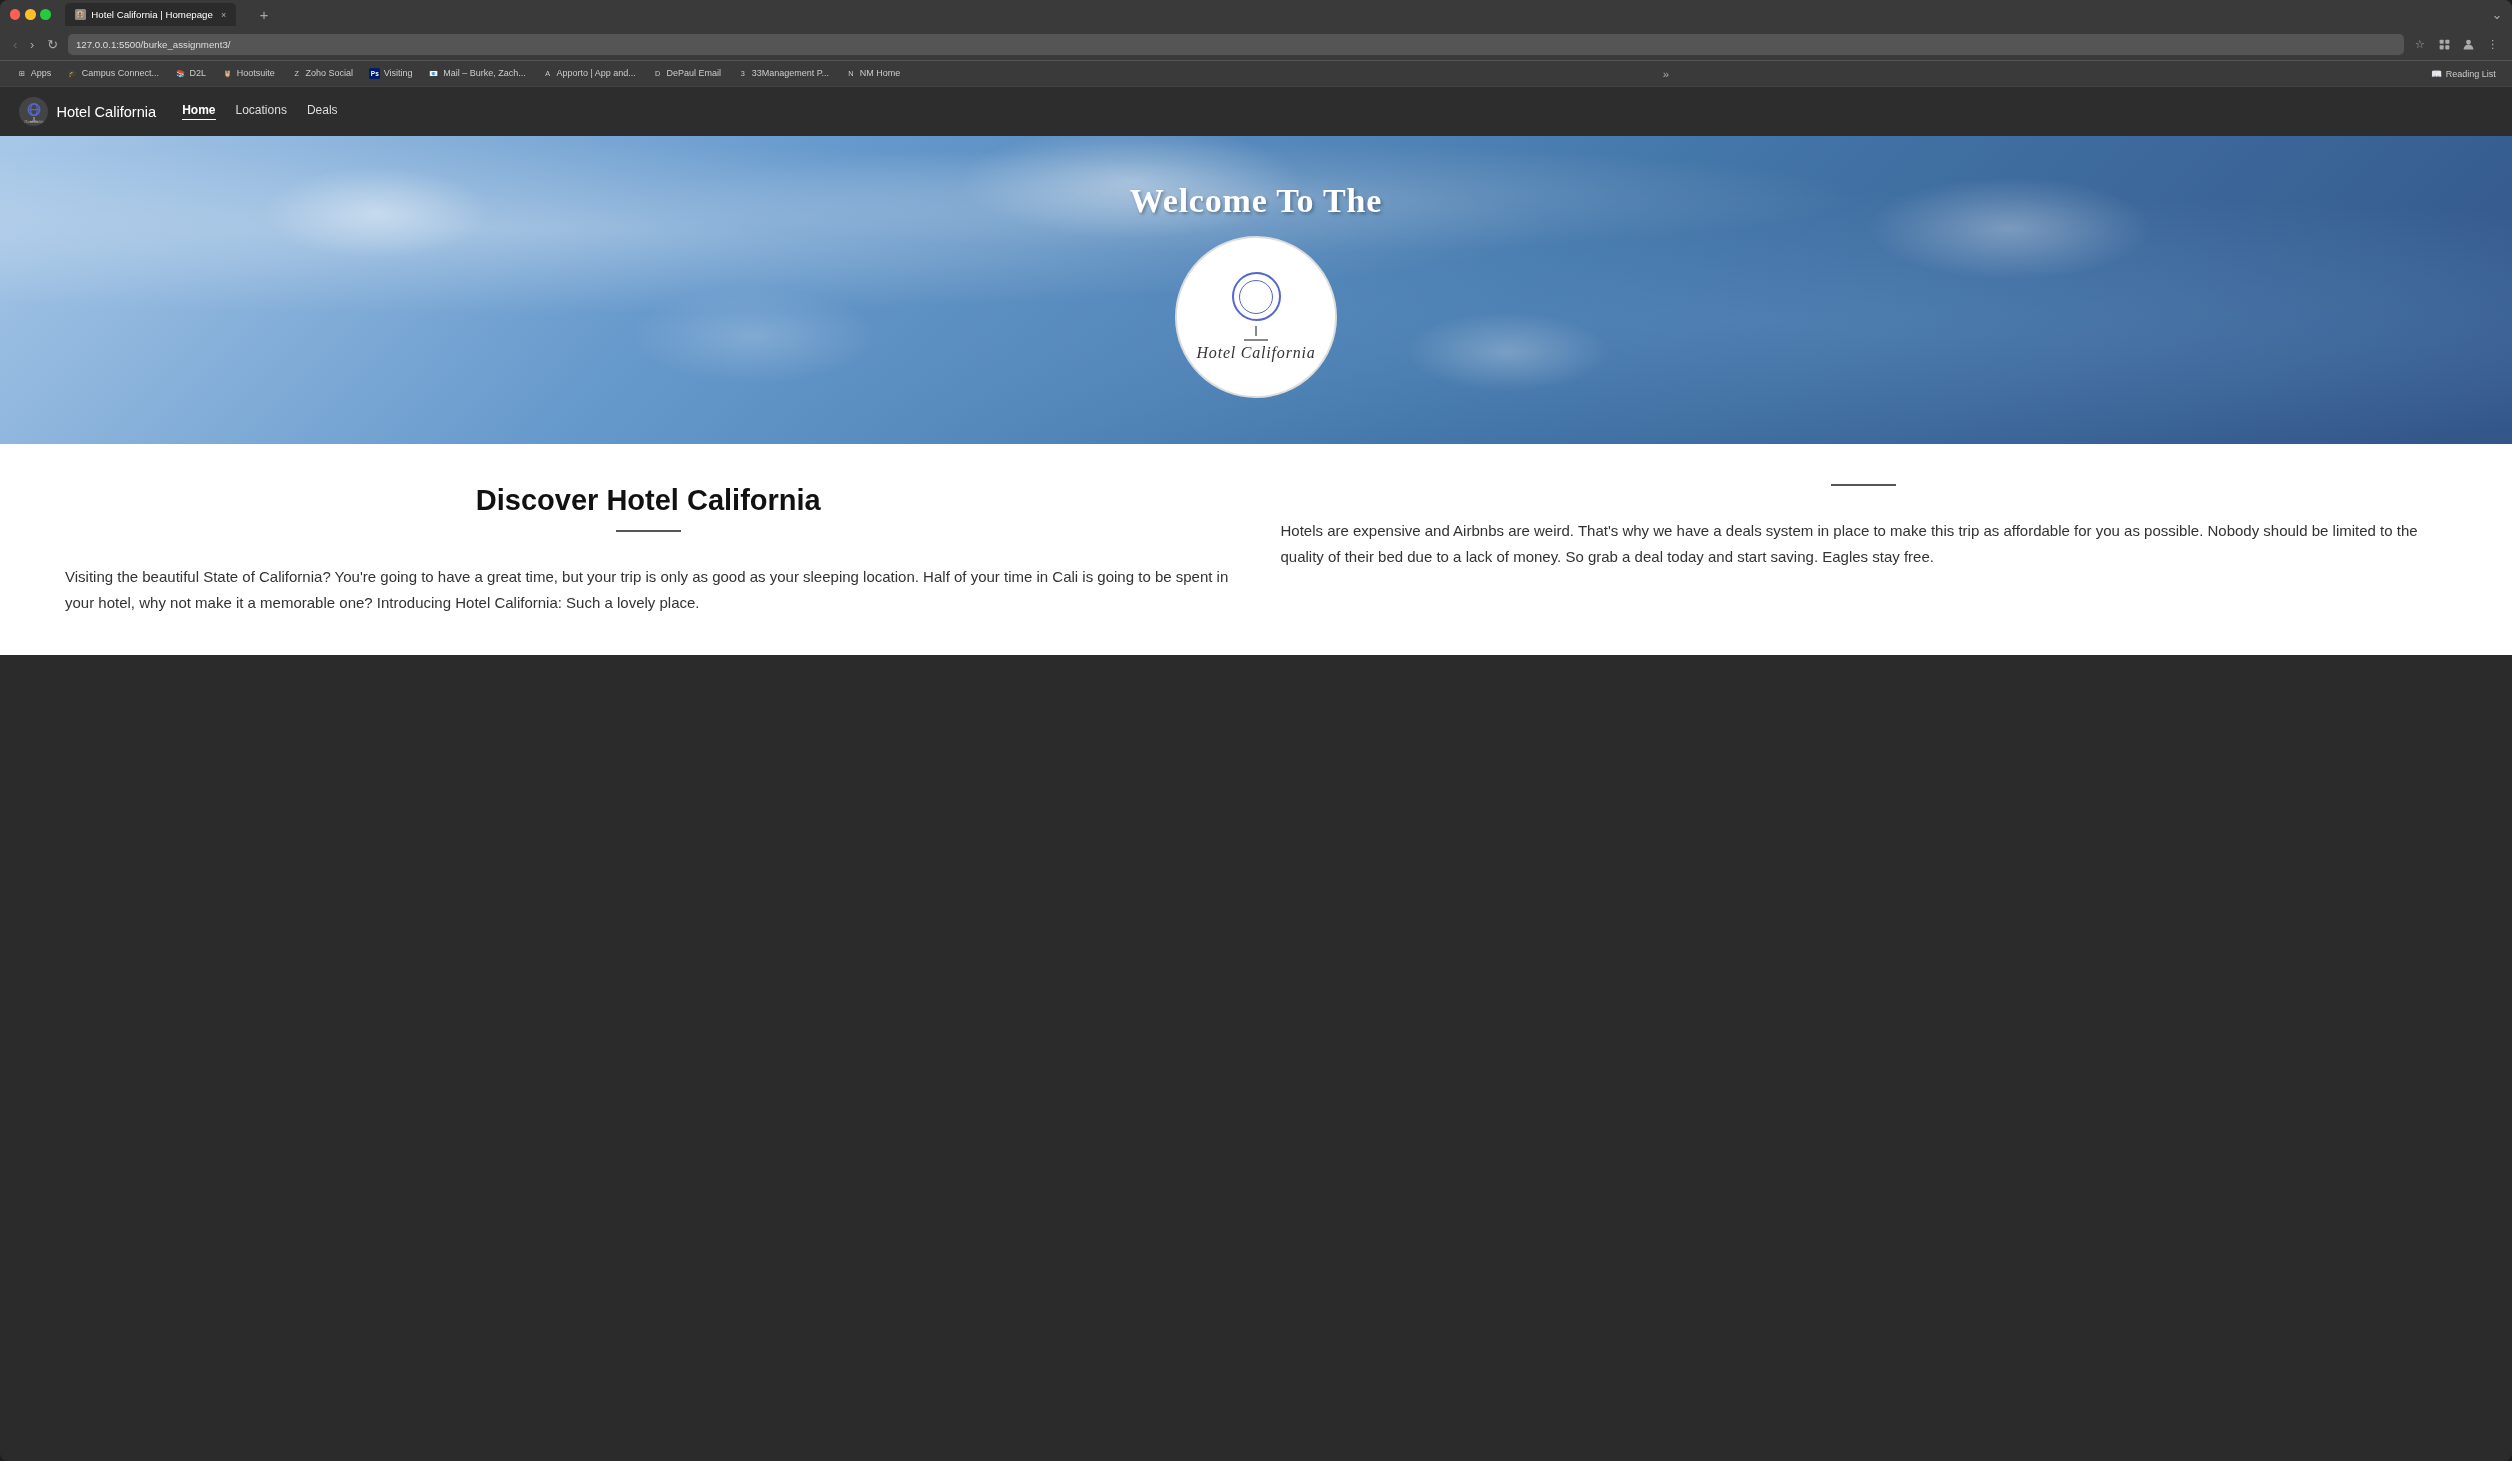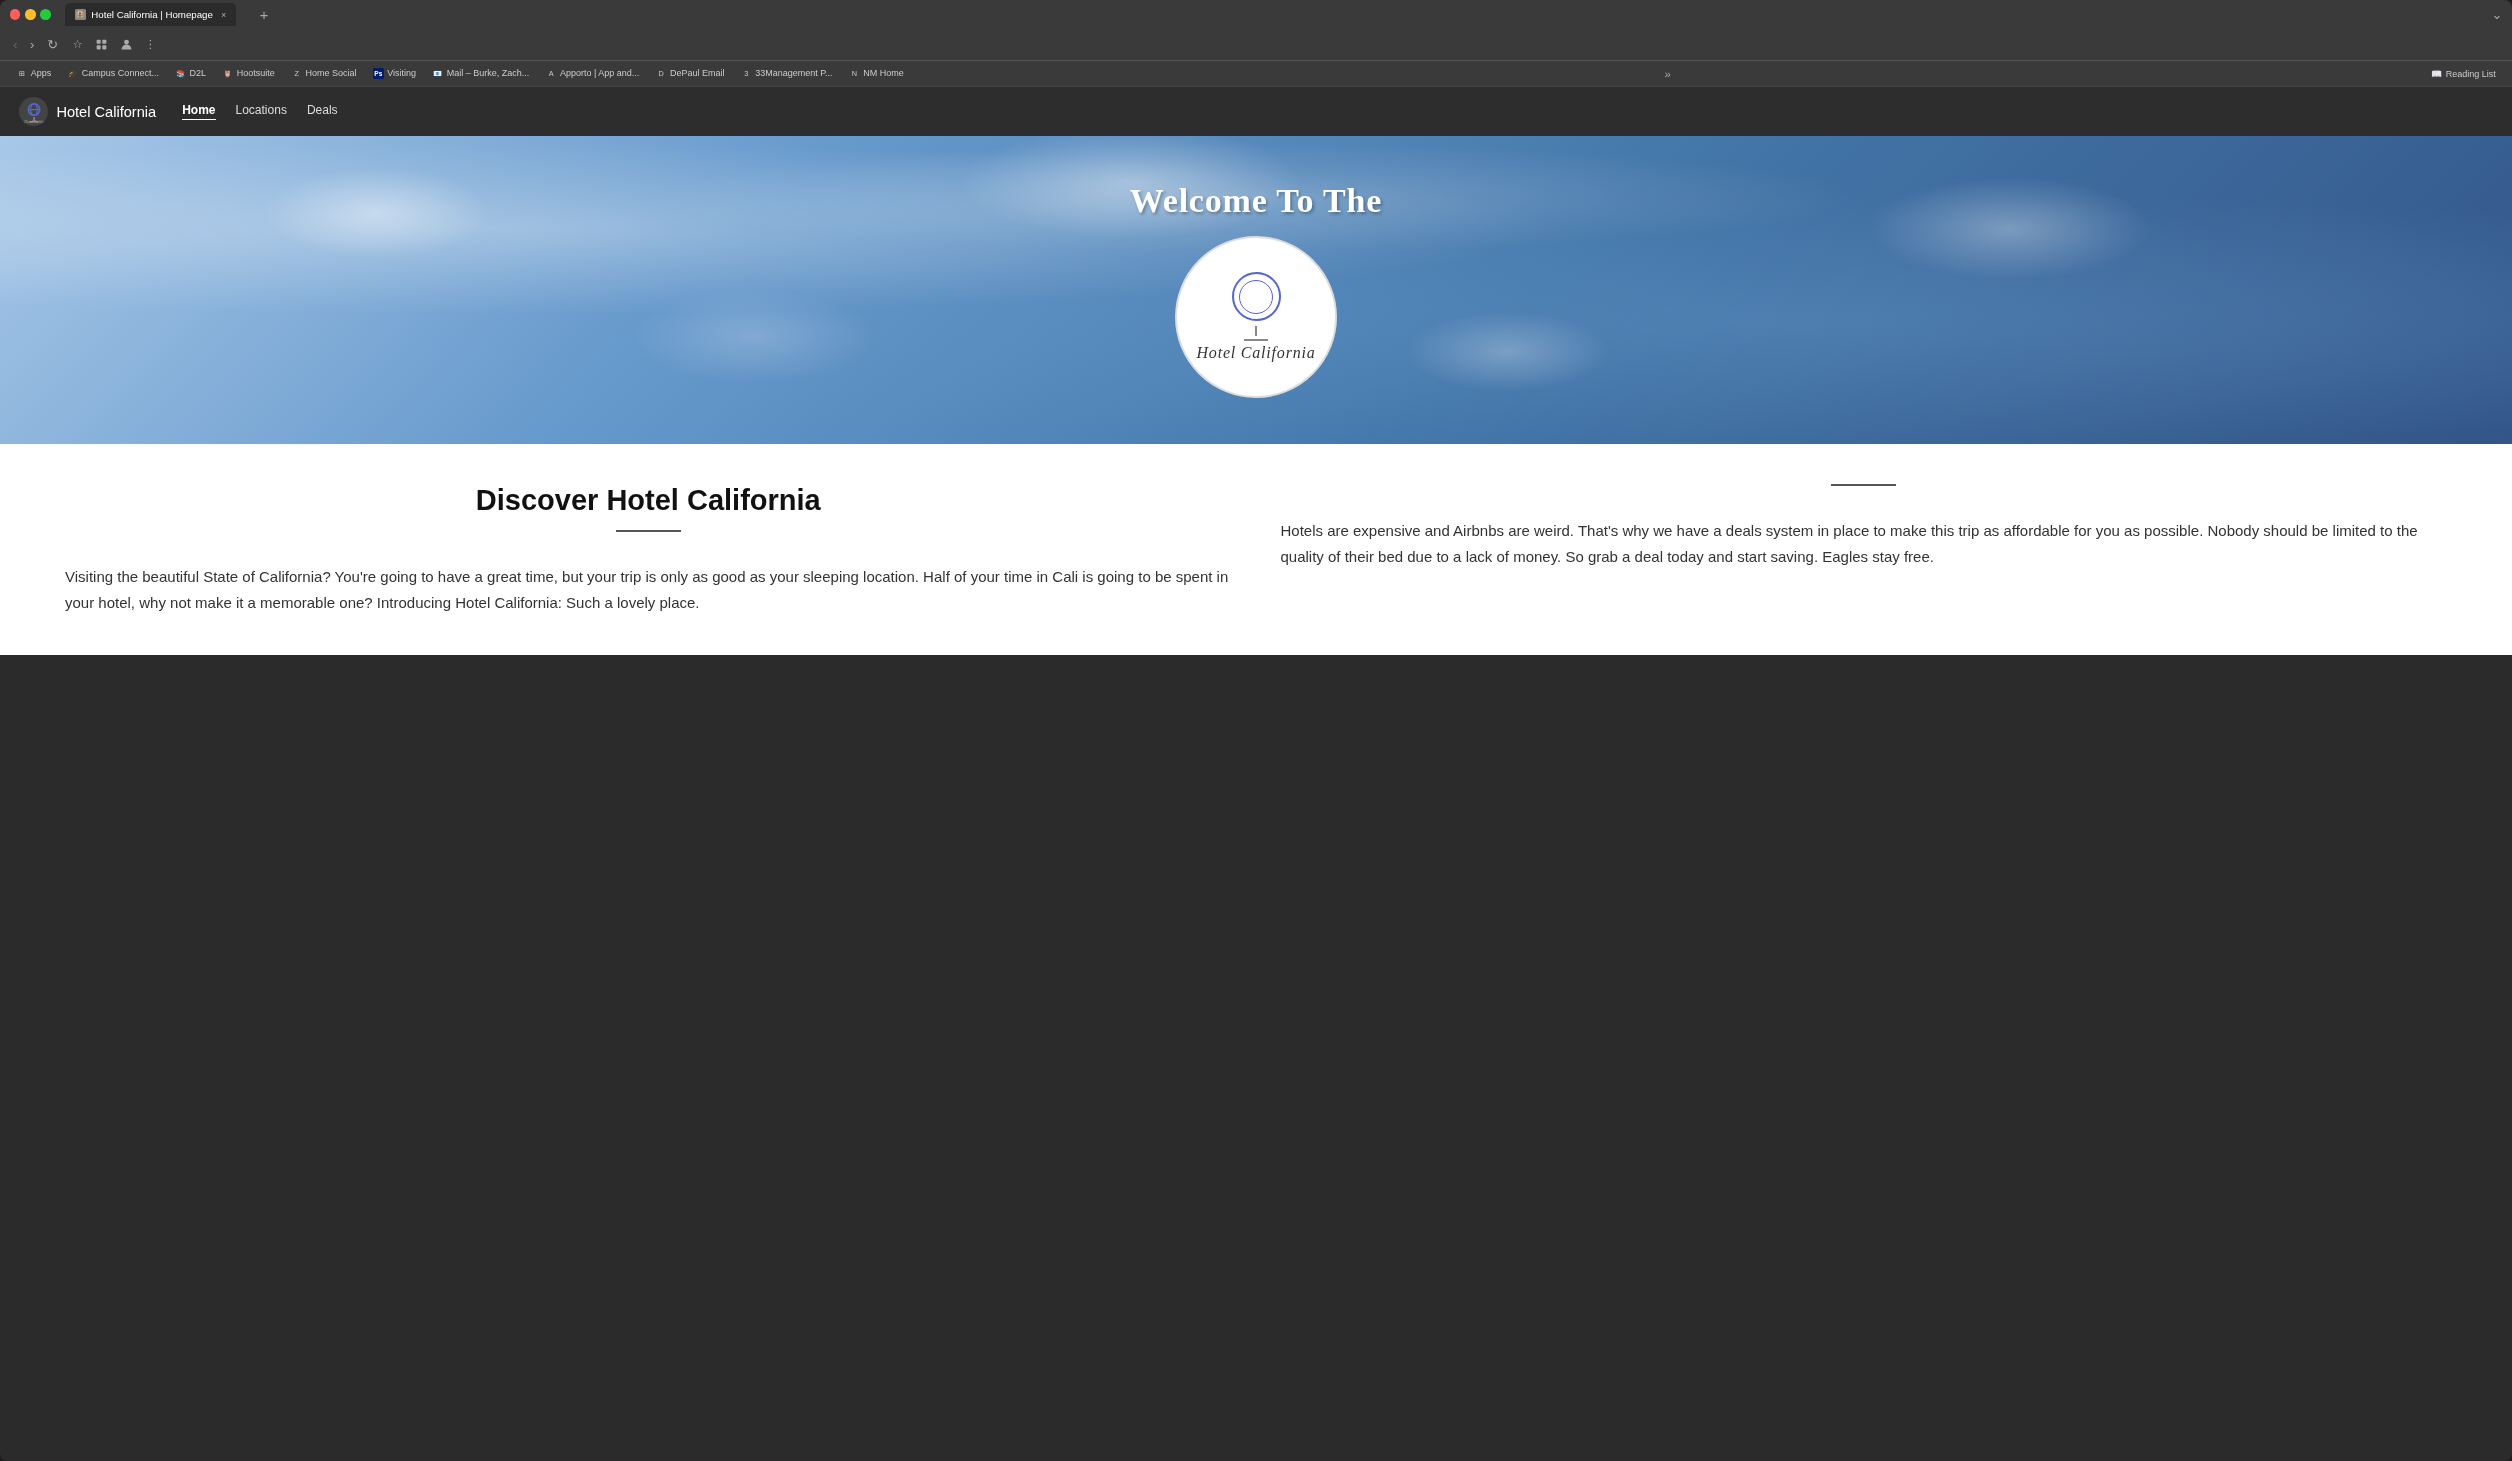--- a/index.html
+++ b/index.html
@@ -387,20 +387,23 @@
       </div>
       <button class="tab-new">+</button>
     </div>
     <div class="title-bar-right">⌄</div>
   </div>
 
   <div class="nav-bar">
     <button class="nav-btn disabled">‹</button>
     <button class="nav-btn">›</button>
     <button class="nav-btn">↻</button>
+    <div class="address-bar">
+      <span class="address-text">127.0.0.1:5500/burke_assignment3/</span>
+    </div>
     <div class="nav-actions">
       <button class="nav-icon-btn">☆</button>
       <button class="nav-icon-btn">
         <svg width="13" height="13" viewBox="0 0 16 16" fill="#aaa">
           <rect x="2" y="2" width="5" height="5" rx="1"></rect>
           <rect x="9" y="2" width="5" height="5" rx="1"></rect>
           <rect x="2" y="9" width="5" height="5" rx="1"></rect>
           <rect x="9" y="9" width="5" height="5" rx="1"></rect>
         </svg>
       </button>
@@ -426,21 +429,21 @@
     <div class="bookmark-item">
       <div class="bookmark-favicon">📚</div>
       <span>D2L</span>
     </div>
     <div class="bookmark-item">
       <div class="bookmark-favicon">🦉</div>
       <span>Hootsuite</span>
     </div>
     <div class="bookmark-item">
       <div class="bookmark-favicon">Z</div>
-      <span>Home Social</span>
+      <span>Zoho Social</span>
     </div>
     <div class="bookmark-item">
       <div class="bookmark-favicon" style="background:#001d6c; color:#fff; border-radius:1.6px; font-size:6.5px; font-weight:bold; padding:0.8px 1.6px;">Ps</div>
       <span>Visiting</span>
     </div>
     <div class="bookmark-item">
       <div class="bookmark-favicon">📧</div>
       <span>Mail – Burke, Zach...</span>
     </div>
     <div class="bookmark-item">

